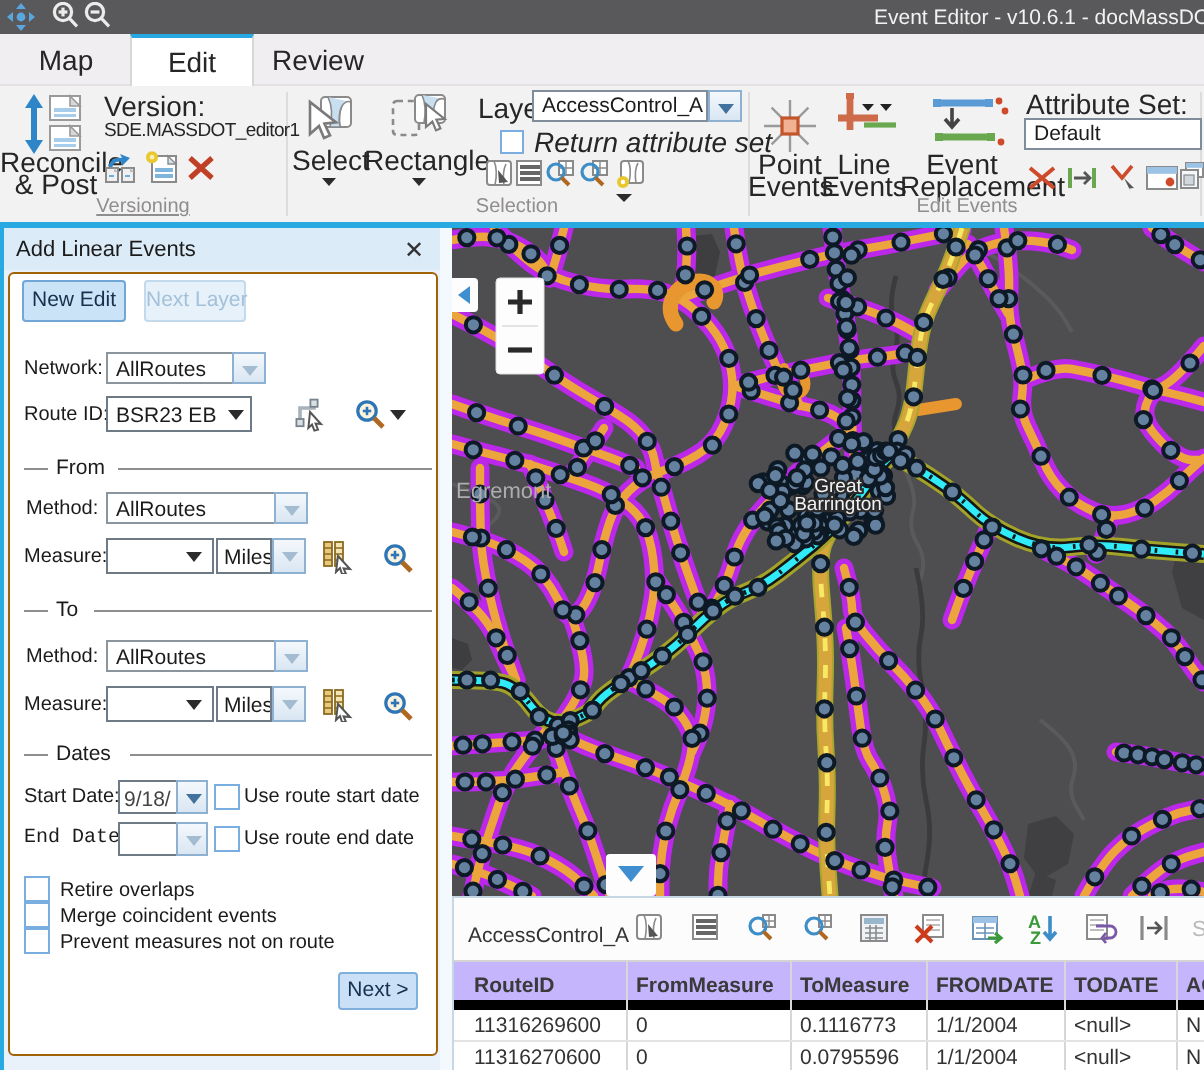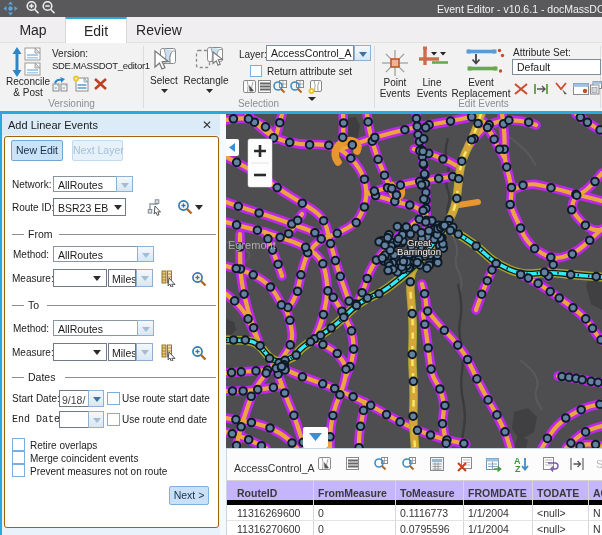--- a/index.html
+++ b/index.html
@@ -13,21 +13,21 @@
 
 
 #tabrow { left:0; top:17px; width:602px; height:26px; background:#f0eef0; border-bottom:1px solid #e3e1e2; }
 .tab { position:absolute; top:0; height:26px; line-height:26px; text-align:center; color:#262626; font-size:14px; white-space:nowrap; }
 #tab-edit { left:65px; width:62px; background:#ffffff; border-top:2px solid #29a9e1; border-left:1px solid #d8d6d7; border-right:1px solid #d8d6d7; line-height:24px; }
 
 
 #ribbon { left:0; top:43px; width:602px; height:68px; background:#f3f2f3; }
 .vsep { position:absolute; top:3px; width:1px; height:62px; background:#dddbdc; }
 .grouplabel { position:absolute; bottom:2px; font-size:10px; color:#8f8d8e; text-align:center; white-space:nowrap; }
-.ribbonlabel { position:absolute; font-size:10px; color:#262626; text-align:center; line-height:11px; white-space:nowrap; }
+.ribbonlabel { position:absolute; font-size:14px; color:#262626; text-align:center; line-height:11px; white-space:nowrap; }
 .icon { position:absolute; }
 
 
 #blueband { left:0; top:111px; width:602px; height:3px; background:#29a9e1; }
 
 
 #panel { left:0; top:114px; width:226px; height:421px; background:#e9f2fb; border-left:2px solid #29a9e1; }
 #panelhead { position:absolute; left:0; top:0; width:224px; height:21px; background:#dcebf8; }
 #panelhead .ttl { position:absolute; left:6px; top:5px; font-size:11px; color:#1b1b1b; white-space:nowrap; }
 #panelclose { position:absolute; left:200px; top:4px; font-size:12px; color:#333; }
@@ -130,21 +130,21 @@
   <rect x="4" y="3" width="12" height="13" fill="#fff" stroke="#8a8a8a"></rect>
   <path d="M12,3 L16,7 L12,7 Z" fill="#cfe2f0" stroke="#8a8a8a" stroke-width="0.7"></path>
   <rect x="5.5" y="9" width="9" height="2" fill="#7fb4dc"></rect>
       <rect x="5.5" y="12" width="9" height="2" fill="#7fb4dc"></rect>
   <circle cx="4" cy="3.6" r="3" fill="#e8c82e"></circle>
       <circle cx="4" cy="3.6" r="1.2" fill="#f7edb0"></circle>
 </svg>
 <svg class="icon" style="left:94px;top:35px" width="13" height="12" viewBox="0 0 13 12">
   <path d="M1,1 L12,11 M12,1 L1,11" stroke="#bf4024" stroke-width="2.6"></path>
 </svg>
-<div class="grouplabel" style="left:0;width:143px;">Versioning</div>
+<div class="grouplabel" style="left:0;width:143px;text-decoration:underline;">Versioning</div>
 
 <svg class="icon" style="left:150px;top:3px" width="28" height="28" viewBox="0 0 28 28">
   <rect x="10.5" y="2.5" width="15" height="15" rx="2" fill="#fff" stroke="#8a8a8a"></rect>
   <path d="M14,2.5 Q17,9 15,17.5 L20,17.5 Q19,11 21,7 Q23,4 25.5,5" fill="#c8dff0" stroke="#8a8a8a" stroke-width="0.8"></path>
   <path d="M20,17.5 Q19,11 21,7" fill="none" stroke="#8a8a8a" stroke-width="0.8"></path>
   <path d="M5,5 L5,21 L9.5,17 L12,23 L15,21.7 L12.2,15.8 L18,15.2 Z" fill="#fff" stroke="#7a7a7a" stroke-width="1.3"></path>
 </svg>
 <div class="ribbonlabel" style="left:146px;top:32px;width:36px;">Select</div>
 <svg class="icon" style="left:161px;top:46px" width="7" height="4" viewBox="0 0 7 4">
       <path d="M0,0 L7,0 L3.5,4 Z" fill="#2b2b2b"></path>
@@ -158,21 +158,21 @@
 <div class="ribbonlabel" style="left:182px;top:32px;width:48px;">Rectangle</div>
 <svg class="icon" style="left:206px;top:46px" width="7" height="4" viewBox="0 0 7 4">
       <path d="M0,0 L7,0 L3.5,4 Z" fill="#2b2b2b"></path>
     </svg>
 <div class="ribbonlabel" style="left:239px;top:6px;text-align:left;">Layer:</div>
 <div class="combo" style="left:266px;top:2px;width:88px;height:16px;border-color:#7f8c99">
       <span style="top:1px">AccessControl_A</span>
     </div>
 <div class="dbtn" style="left:354px;top:2px;height:16px;"></div>
 <div class="cb" style="left:250px;top:22px;width:12px;height:12px;"></div>
-<div class="ribbonlabel" style="left:267px;top:23px;text-align:right;">Return attribute set</div>
+<div class="ribbonlabel" style="left:267px;top:23px;text-align:right;font-style:italic;">Return attribute set</div>
 <svg class="icon" style="left:243px;top:37px" width="80" height="15" viewBox="0 0 80 15">
   <g transform="translate(0,0)">
     <rect x="0.5" y="0.5" width="12" height="12" rx="1.5" fill="#fff" stroke="#8a8a8a"></rect>
     <path d="M4,0.5 Q6,5 4.5,12.5 M4.5,12.5 L9,12.5 Q8,6 10,2" fill="none" stroke="#8a8a8a" stroke-width="0.8"></path>
     <path d="M6,5 L11,11 L6.5,11.5 Z" fill="#555"></path>
   </g>
   <g transform="translate(15,0)">
     <rect x="0.5" y="0.5" width="12" height="12" fill="#fff" stroke="#8a8a8a"></rect>
     <rect x="2" y="2.5" width="10" height="2" fill="#666"></rect>
         <rect x="2" y="5.5" width="10" height="2" fill="#666"></rect>

